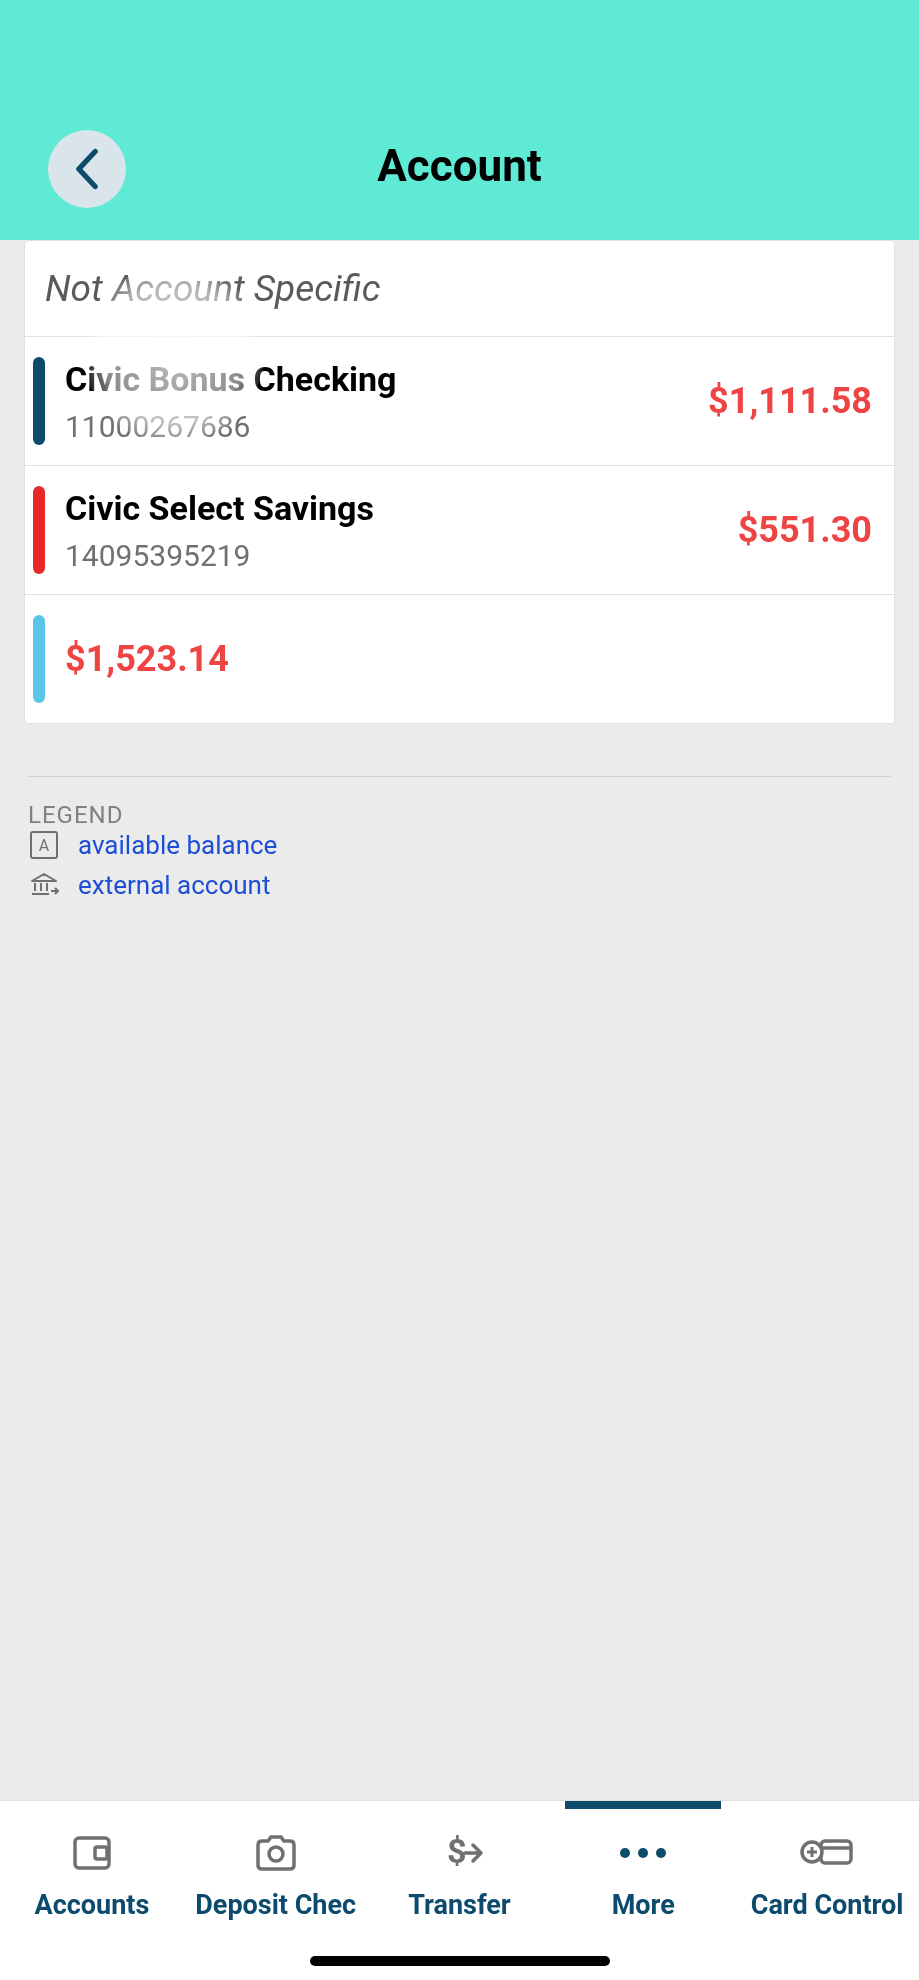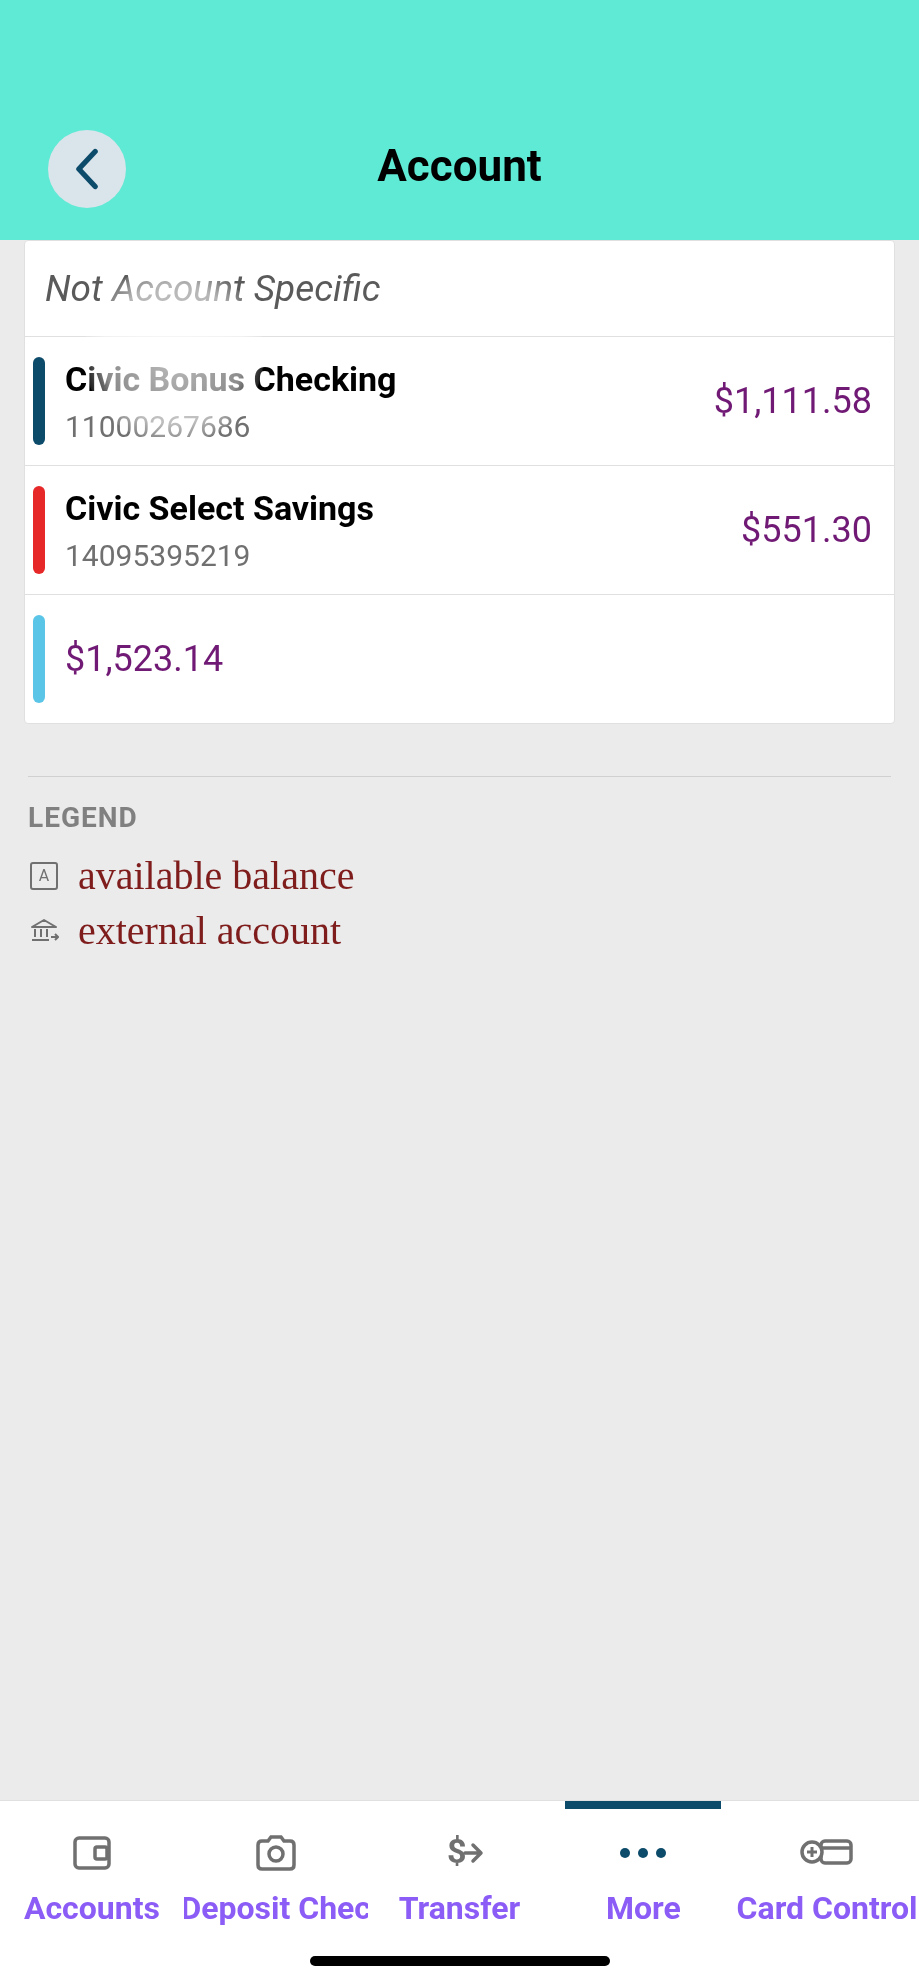--- a/index.html
+++ b/index.html
@@ -91,38 +91,37 @@
       font-weight: 700;
       color: #000;
       margin-bottom: 10px;
     }
     .account-number {
       font-size: 30px;
       color: #707070;
     }
     .account-balance {
       font-size: 36px;
-      font-weight: 400;
-      color: #701a75;
+      font-weight: 700;
+      color: #ef4444;
     }
     .legend-section {
       margin-top: 52px;
       padding: 0 4px;
     }
     .legend-divider {
       height: 1px;
       background: #d0d0d0;
       margin-bottom: 24px;
     }
     .legend-title {
-      font-size: 28px;
+      font-size: 24px;
       color: #808080;
       letter-spacing: 1px;
-      margin-bottom: 18px;
-      font-weight: bold;
+      margin-bottom: 0;
     }
     .legend-item {
       display: flex;
       align-items: center;
       gap: 18px;
       margin-bottom: 8px;
     }
     .legend-icon-box {
       width: 32px;
       height: 32px;
@@ -135,23 +134,22 @@
       height: 28px;
       border: 2px solid #707070;
       border-radius: 3px;
       display: flex;
       align-items: center;
       justify-content: center;
       font-size: 16px;
       color: #707070;
     }
     .legend-text {
-      font-size: 40px;
-      color: #7f1d1d;
-      font-family: Liberation Serif, serif;
+      font-size: 26px;
+      color: #1d4ed8;
     }
     .spotlight {
       position: absolute;
       top: 264px;
       left: 84px;
       width: 180px;
       height: 180px;
       border-radius: 50%;
       background: radial-gradient(circle, rgba(255,255,255,0.75) 0%, rgba(255,255,255,0.55) 55%, rgba(255,255,255,0) 75%);
       pointer-events: none;
@@ -188,23 +186,23 @@
       background: #0d4b6b;
     }
     .nav-icon {
       height: 48px;
       display: flex;
       align-items: center;
       justify-content: center;
       margin-bottom: 12px;
     }
     .nav-label {
-      font-size: 32px;
+      font-size: 27px;
       font-weight: 700;
-      color: #8b5cf6;
+      color: #0c4a6e;
       white-space: nowrap;
     }
     .home-indicator {
       position: absolute;
       bottom: 14px;
       left: 50%;
       transform: translateX(-50%);
       width: 300px;
       height: 10px;
       background: #000;

